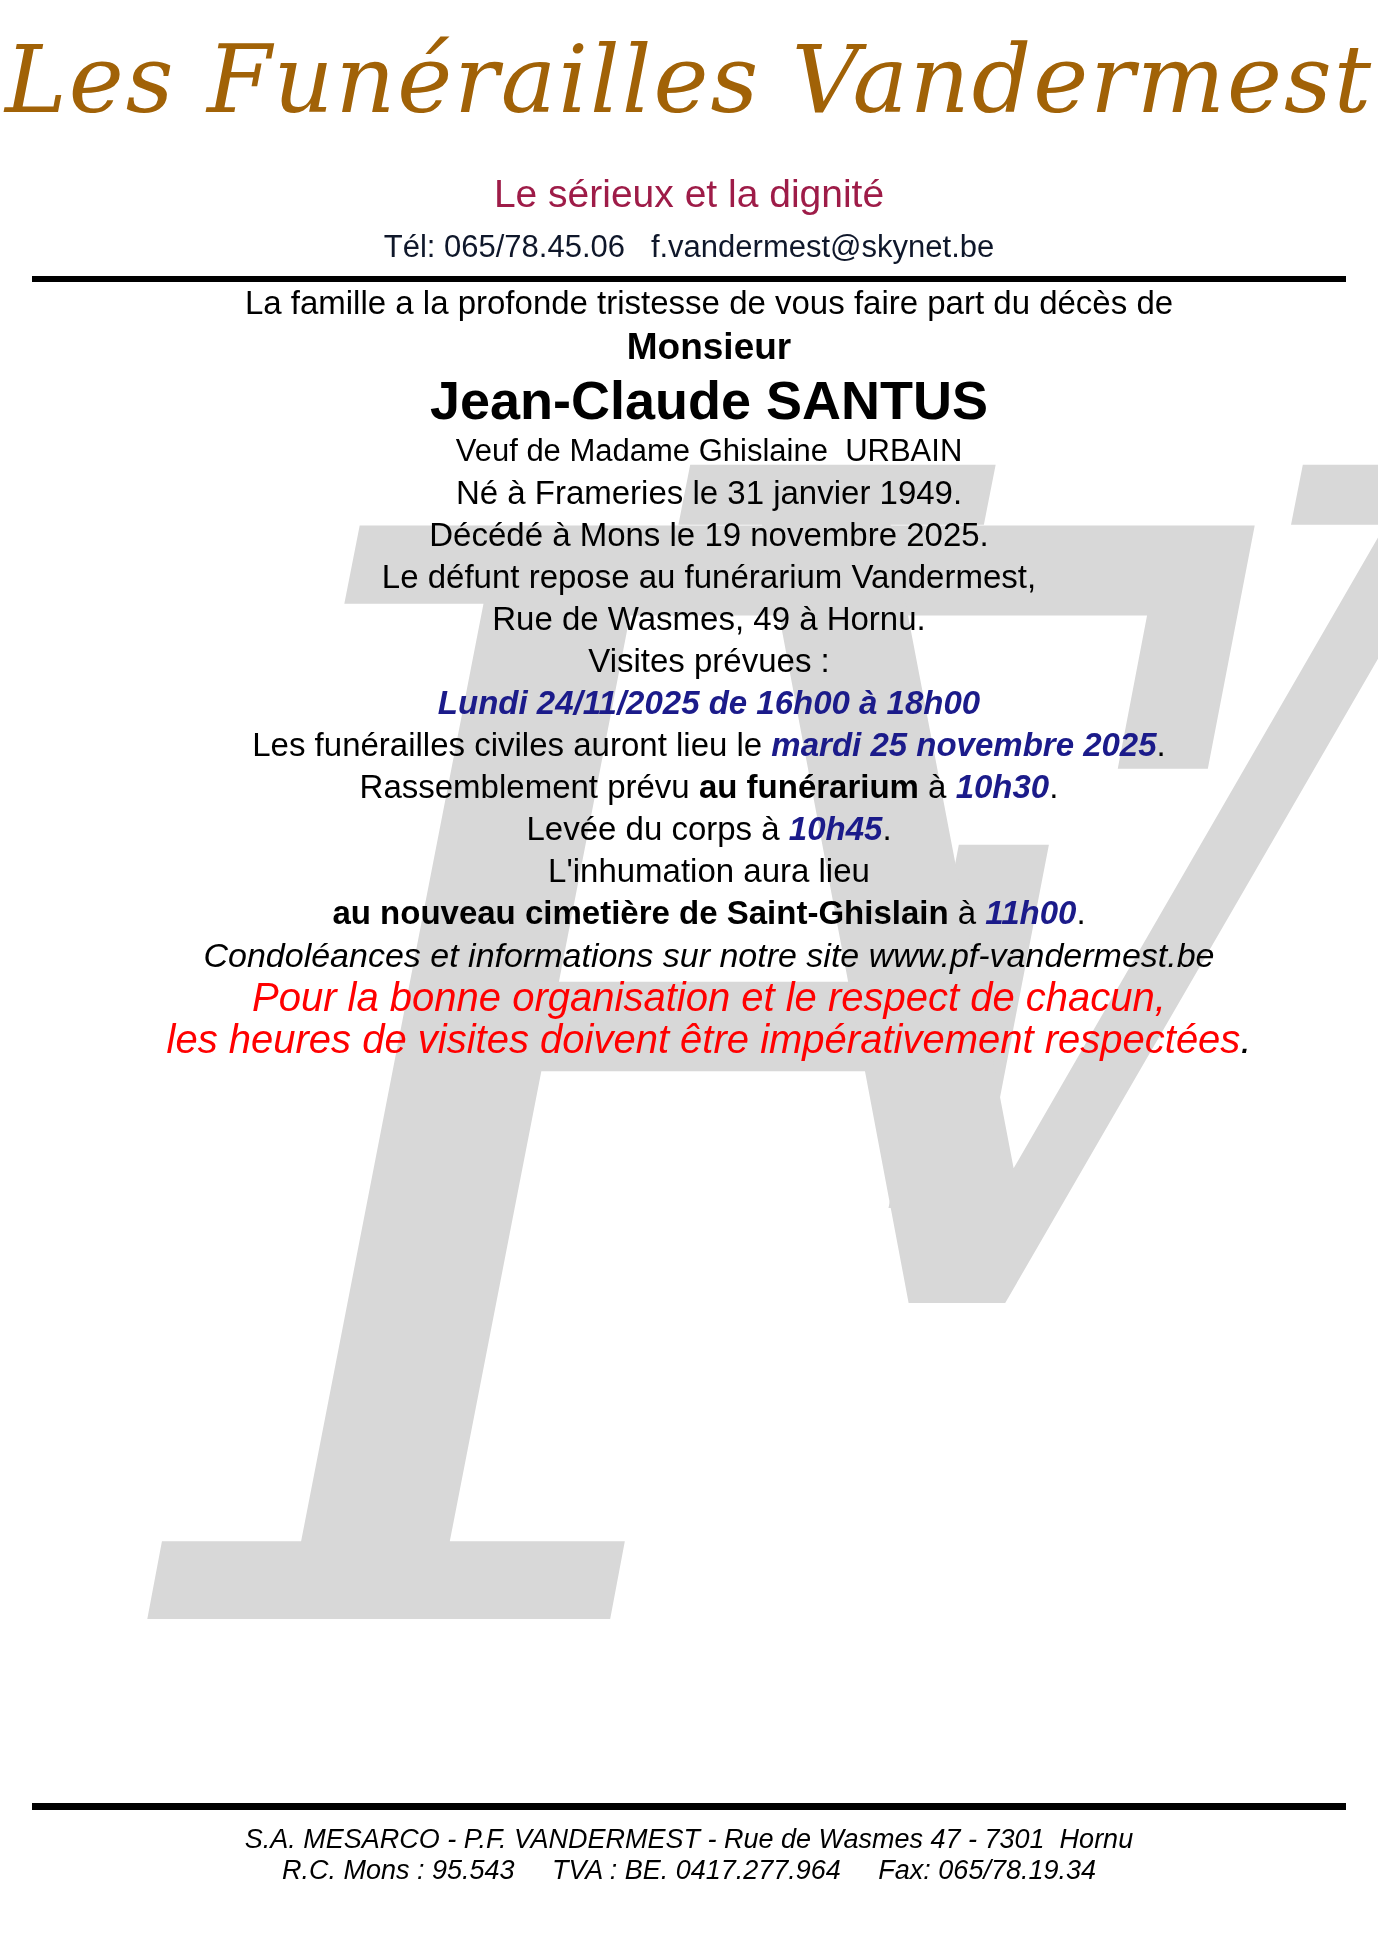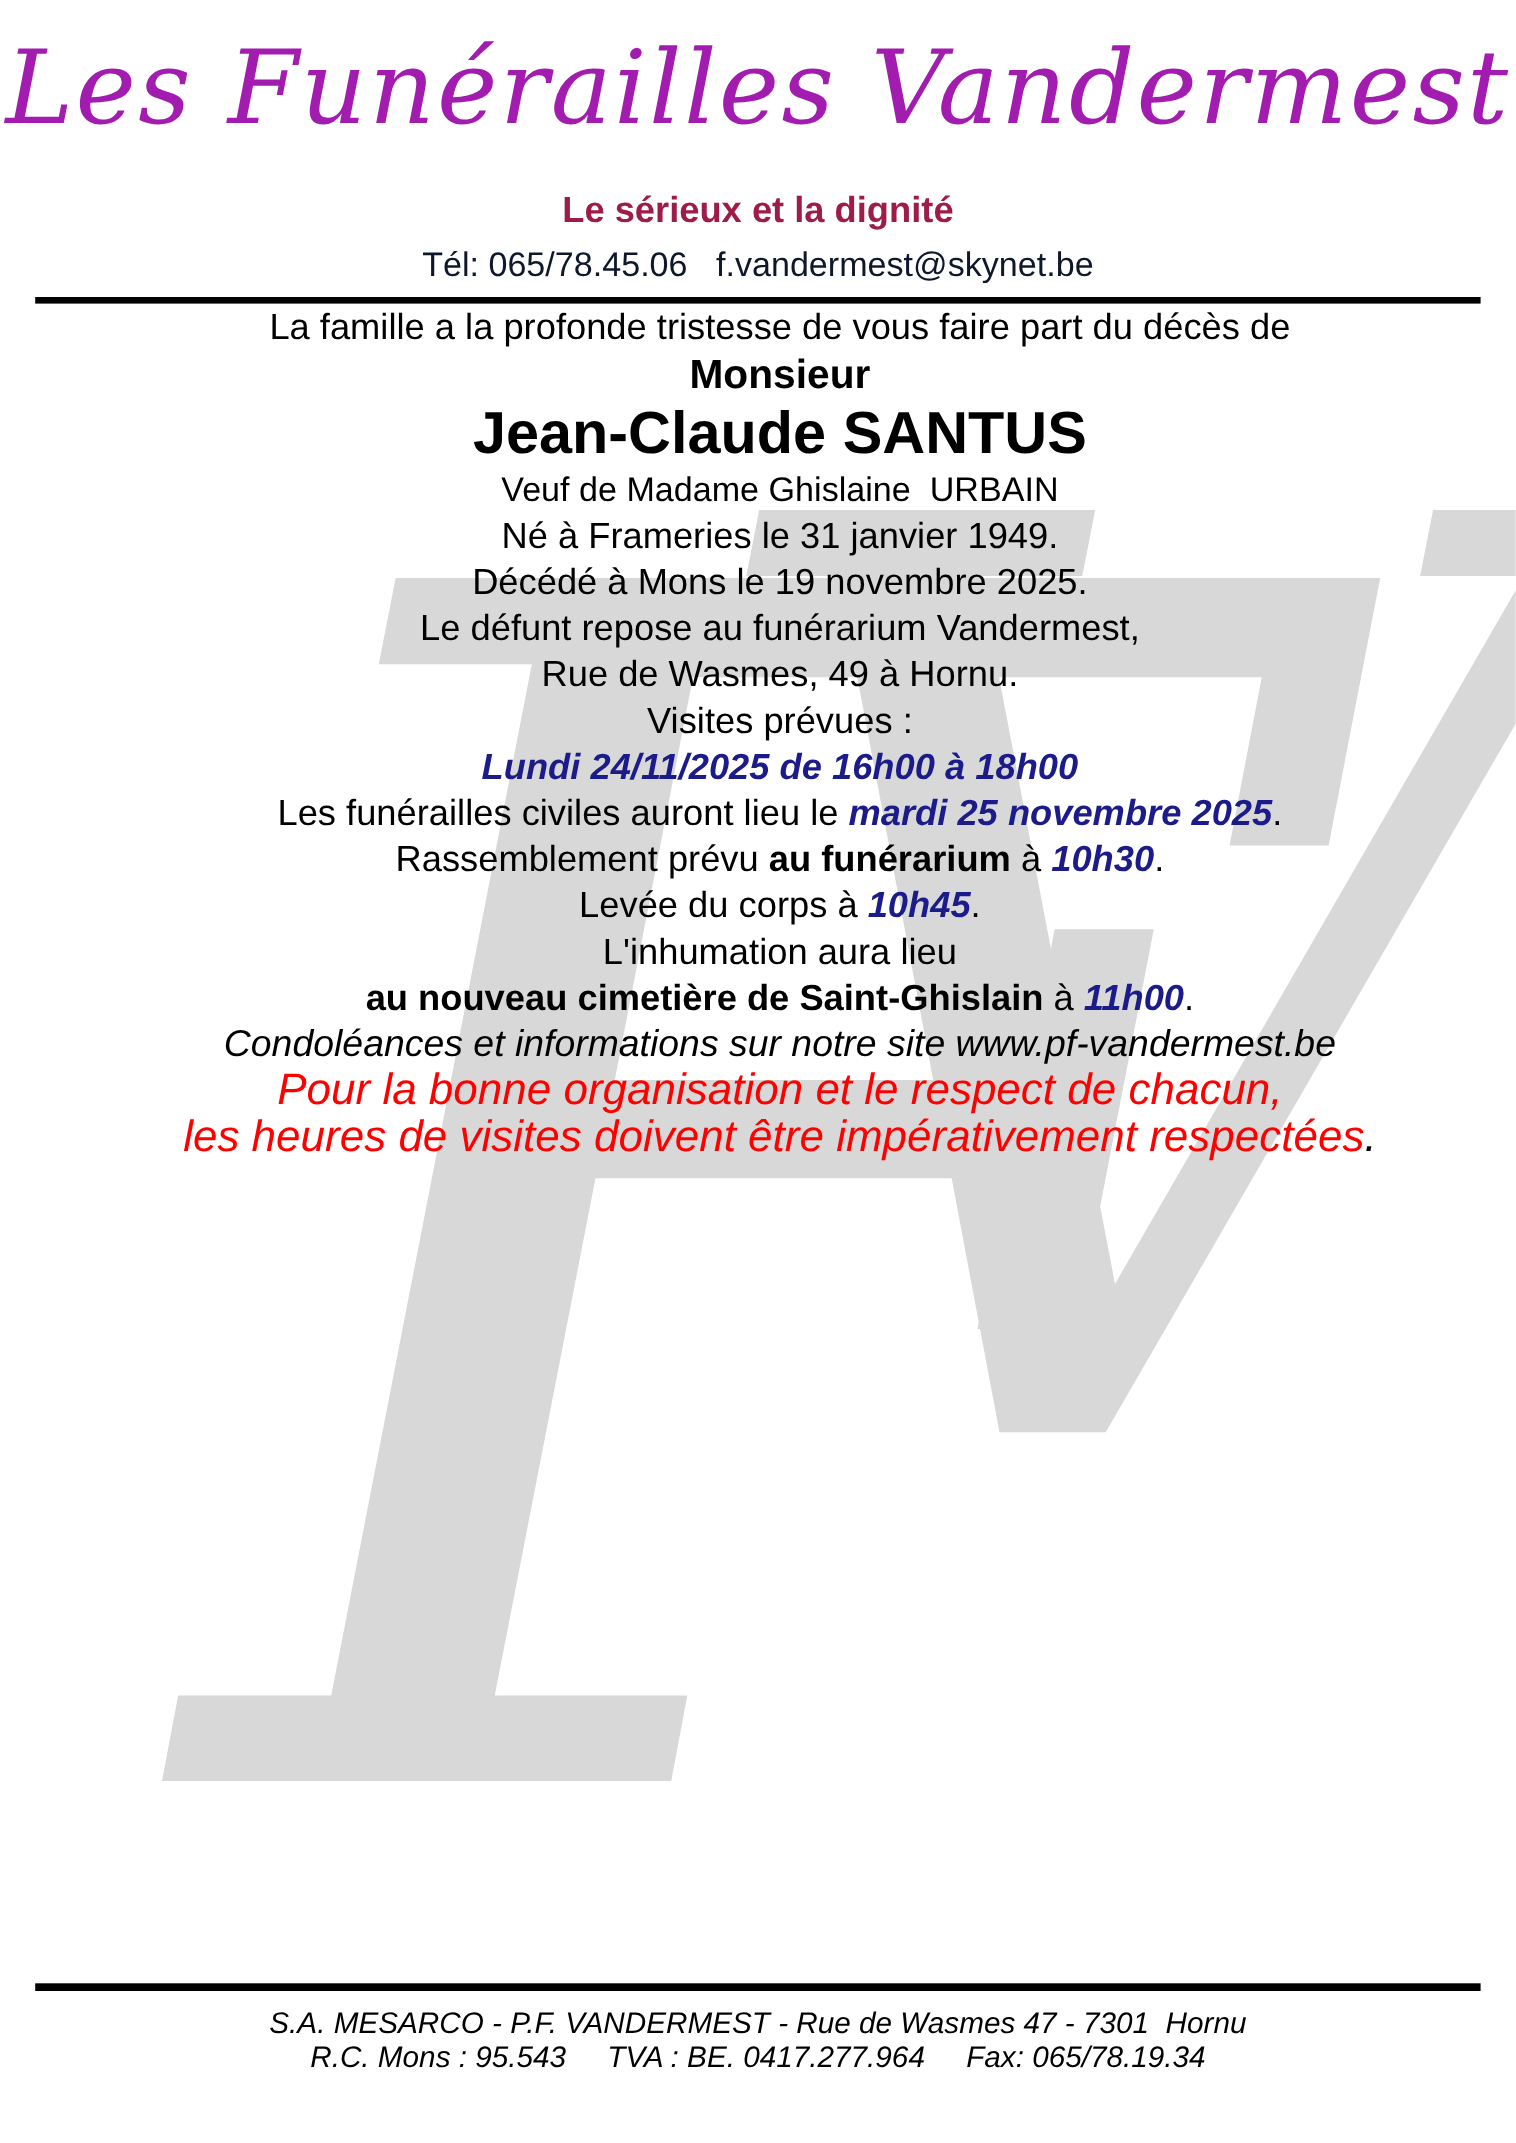--- a/index.html
+++ b/index.html
@@ -30,27 +30,27 @@
 
   
   .header { position: relative; z-index: 1; padding-top: 8px; }
   .brand {
     margin: 0;
     font-family: "DejaVu Serif", serif;
     font-style: italic;
     font-weight: normal;
     font-size: 93px;
     line-height: 1.55;
-    color: #a21caf;
+    color: #a16207;
     letter-spacing: 2px;
   }
   .tagline {
     margin-top: 20px;
-    font-size: 33px;
-    font-weight: bold;
+    font-size: 39px;
+    font-weight: normal;
     color: #9e1c48;
   }
   .contact { margin-top: 13px; font-size: 31px; color: #0f172a; }
   .rule { background: #000; height: 6px; margin: 0 32px; }
   .rule-top { margin-top: 11px; }
 
   
   .content { position: relative; z-index: 1; font-size: 33px; padding-left: 40px; }
   .content p { margin: 0; line-height: 42px; }
   .intro { margin-top: 96px; }

